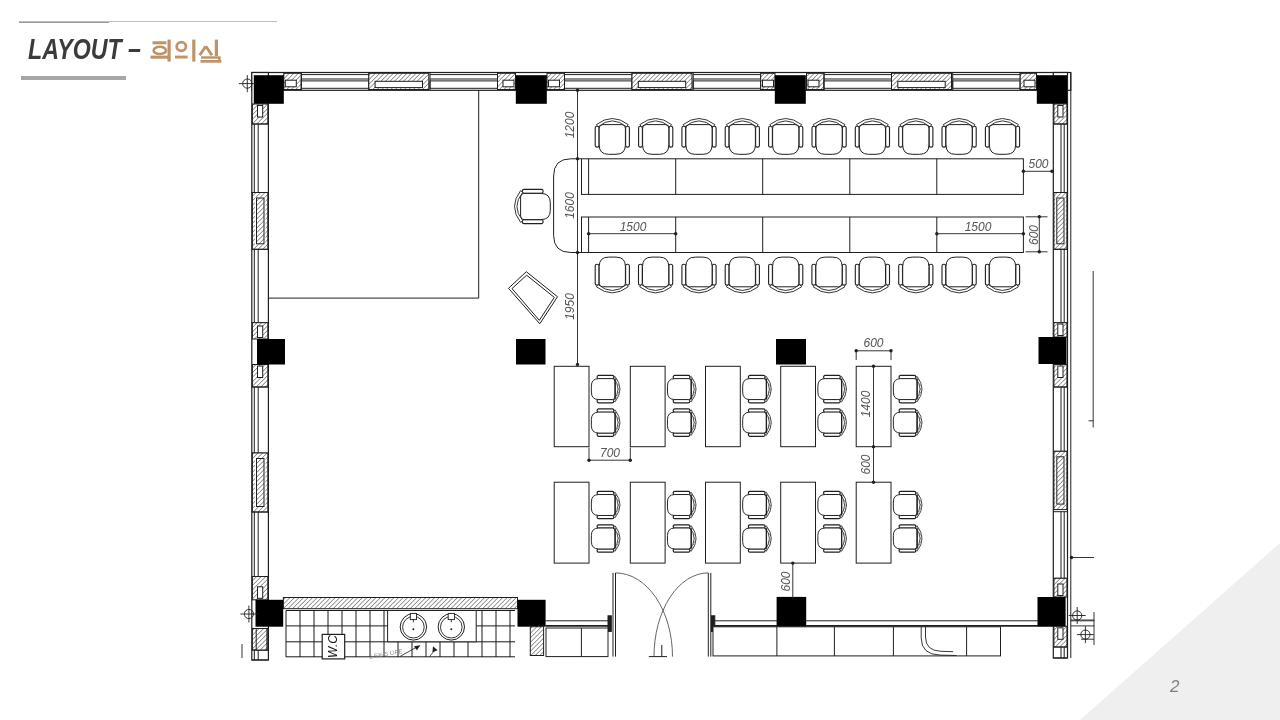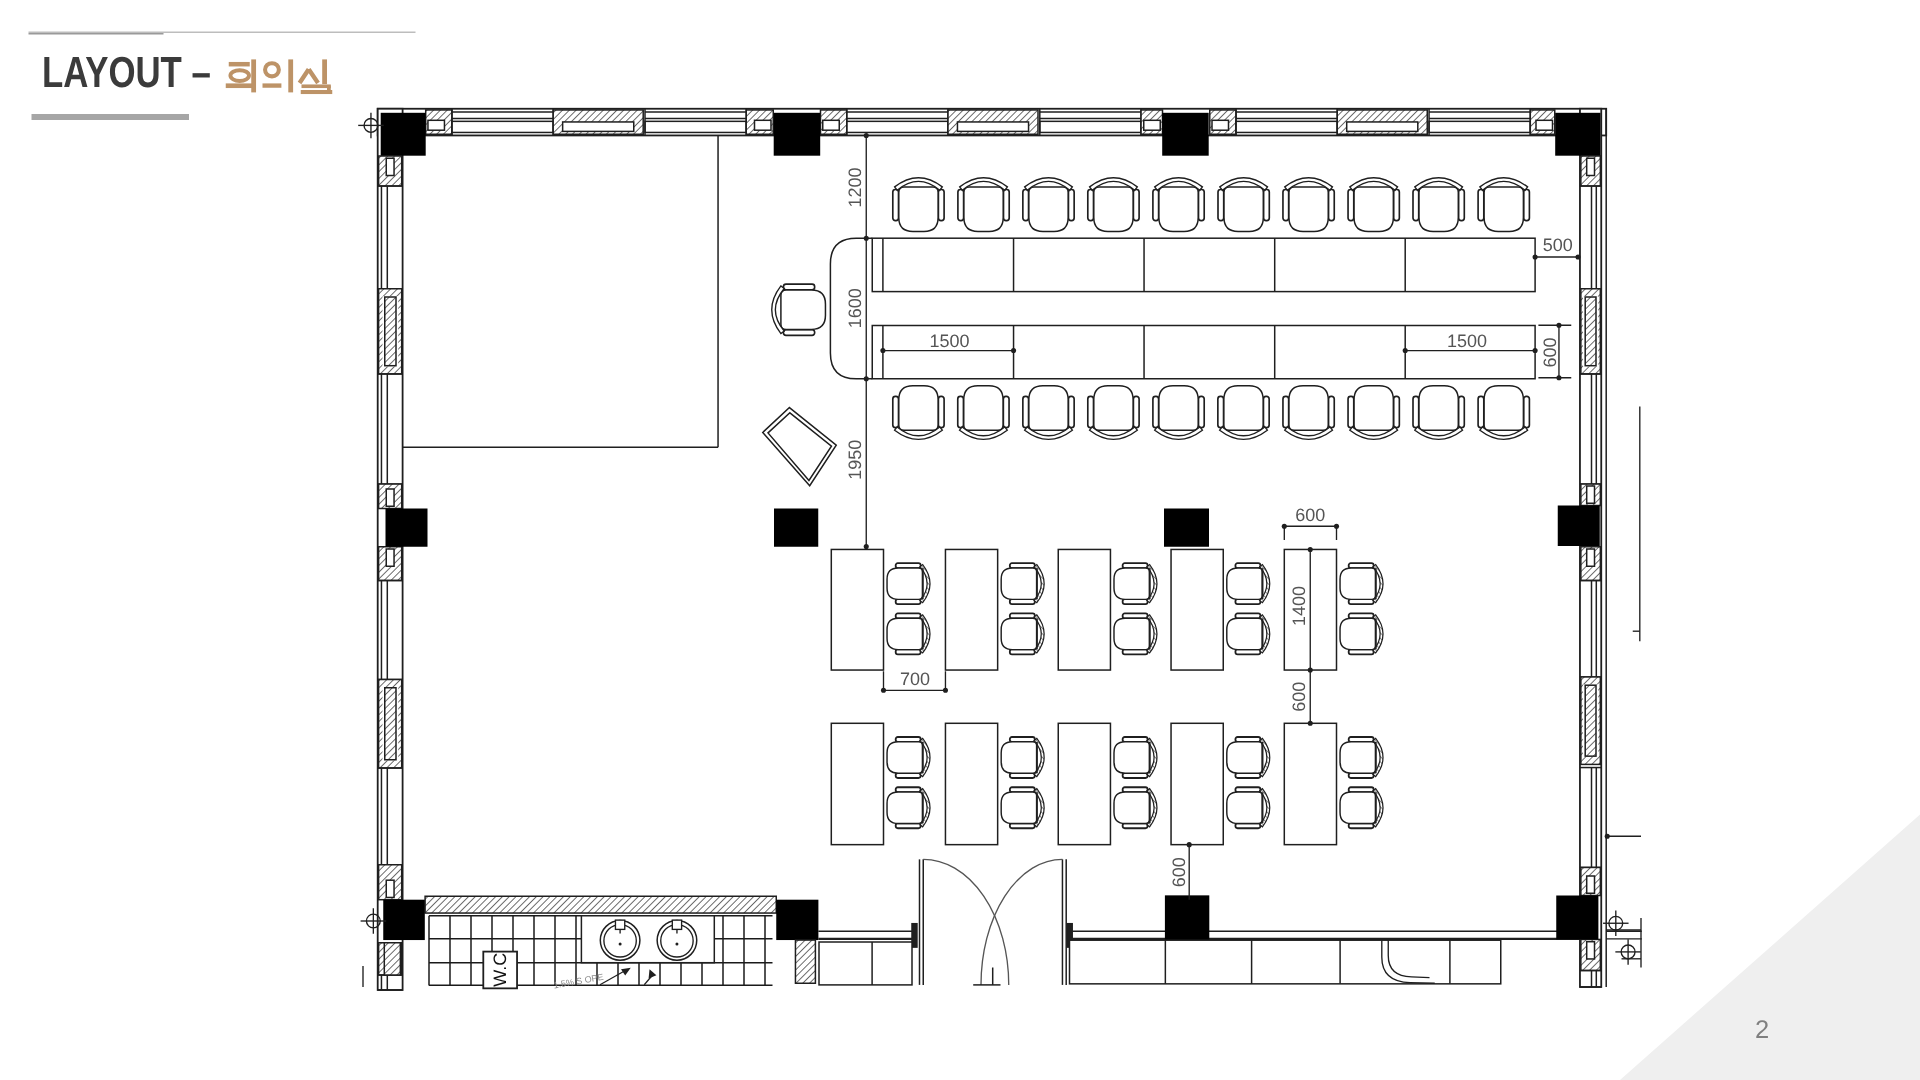--- a/index.html
+++ b/index.html
@@ -1,17 +1,17 @@
 <!DOCTYPE html>
 <html><head>
 <meta charset="utf-8">
 <style>
 html,body { margin:0; padding:0; width:1280px; height:720px; background:#ffffff; overflow:hidden;
   font-family:"Liberation Sans", sans-serif; }
-.page { position:relative; width:1280px; height:699px; transform:translateZ(0); }
+.page { position:relative; width:1280px; height:699px; transform:translateZ(0);font-style:italic; }
 </style>
 </head>
 <body>
 <div class="page">
 
 <svg style="position:absolute;left:0;top:0" width="1280" height="720" viewBox="0 0 1280 720">
 <polygon points="1280,543 1280,720 1080,720" fill="#efefef"></polygon>
 </svg>
 
 <div style="position:absolute;left:19px;top:21px;width:258px;height:1px;background:#bdbdbd"></div>

